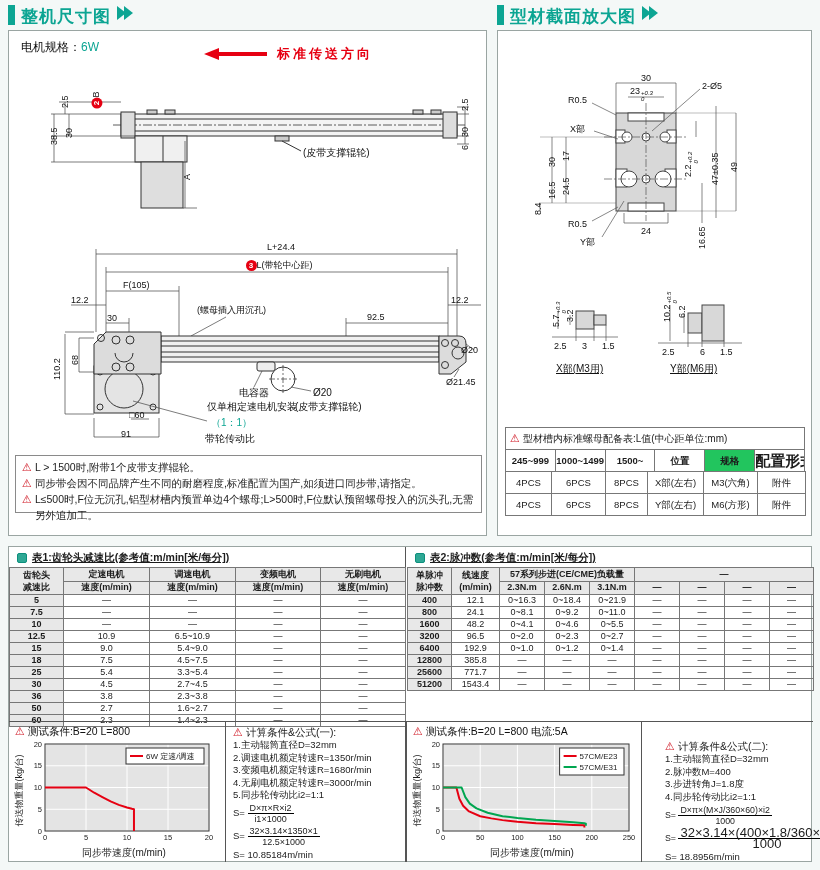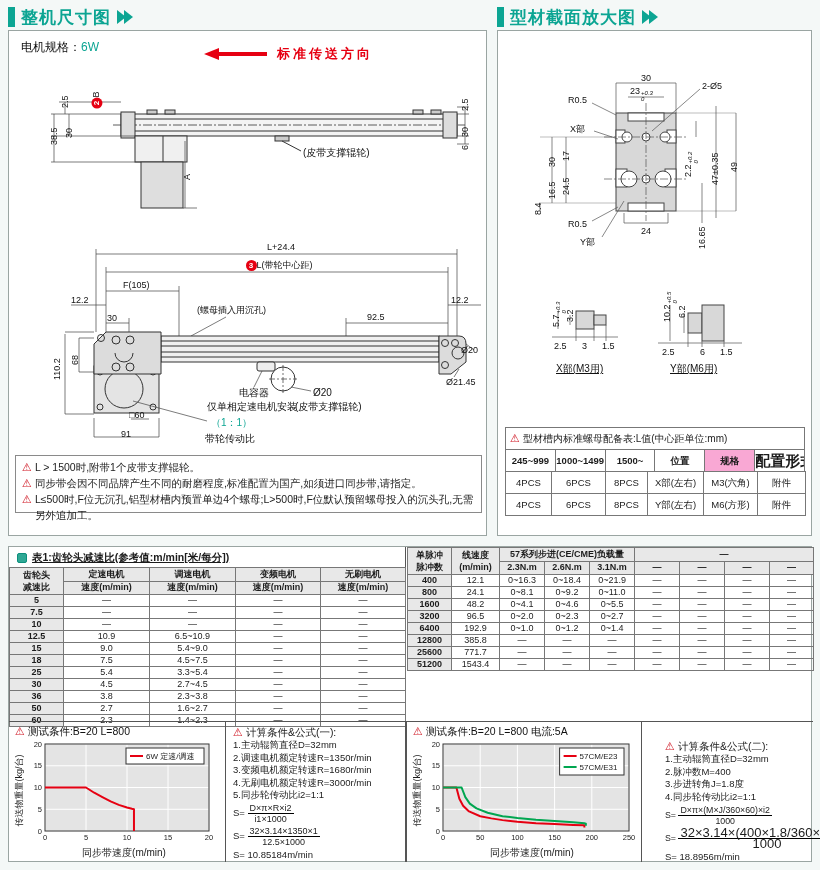--- a/index.html
+++ b/index.html
@@ -2,21 +2,21 @@
 <html><head>
 <meta charset="utf-8">
 <style>
   :root{ --teal:#0ca593; --red:#e60012; --line:#555; --grid:#777; }
   *{box-sizing:border-box;}
   html,body{margin:0;padding:0;}
   body{width:820px;height:870px;position:relative;overflow:hidden;background:#f4f8f7;
        font-family:"Liberation Sans","DejaVu Sans",sans-serif;color:#1c1c1c;}
   .abs{position:absolute;}
   .panel{position:absolute;background:#fff;border:1px solid #9aa5a2;}
-  .sec{position:absolute;display:flex;align-items:center;gap:6px;height:24px;}
+  .sec{position:absolute;display:flex;align-items:flex-start;gap:6px;height:24px;}
   .sec .bar{width:7px;height:20px;background:var(--teal);}
   .sec .t{color:var(--teal);font-weight:bold;font-size:17px;letter-spacing:1px;}
   .play{position:relative;width:18px;height:16px;display:inline-block;}
   .play i{position:absolute;top:1px;width:0;height:0;border-top:7px solid transparent;border-bottom:7px solid transparent;border-left:9px solid var(--teal);}
   .play i:nth-child(1){left:0;}
   .play i:nth-child(2){left:7px;}
   .dim{position:absolute;font-size:9px;line-height:10px;white-space:nowrap;color:#111;}
   .dim.c{text-align:center;}
   .rot{transform:rotate(-90deg);transform-origin:center;}
   .lbl{position:absolute;font-size:10px;line-height:12px;white-space:nowrap;color:#111;}
@@ -361,21 +361,21 @@
     <table class="dt" style="width:300px;">
       <tbody>
           <tr>
             <td colspan="6" style="text-align:left;height:20px;line-height:20px;padding-left:4px;font-size:10px;background:#fff;"><span class="warn">⚠</span><span>型材槽内标准螺母配备表:L值(中心距单位:mm)</span></td>
           </tr>
       <tr id="nut-head-row">
             <th style="height: 21px; line-height: 21px; font-size: 9.5px; background: rgb(255, 255, 255);">245~999</th>
             <th style="height: 21px; line-height: 21px; font-size: 9.5px; background: rgb(255, 255, 255);">1000~1499</th>
             <th style="height: 21px; line-height: 21px; font-size: 9.5px; background: rgb(255, 255, 255);">1500~</th>
             <th style="height: 21px; line-height: 21px; font-size: 9.5px; background: rgb(255, 255, 255);">位置</th>
-            <th style="height: 21px; line-height: 21px; font-size: 9.5px; background: #f9a8d4;">规格</th>
+            <th style="height: 21px; line-height: 21px; font-size: 9.5px; background: #22c55e;">规格</th>
             <th style="height: 21px; line-height: 21px; font-size: 15px; background: rgb(255, 255, 255);">配置形式</th>
           </tr>
     </tbody>
       </table>
     <table class="dt" style="width:300px;margin-top:-1px;">
         <colgroup>
           <col style="width: 46px;">
           <col style="width: 54px;">
           <col style="width: 42px;">
           <col style="width: 56px;">
@@ -513,20 +513,24 @@
             <td>2.3</td>
             <td>1.4~2.3</td>
             <td>—</td>
             <td>—</td>
           </tr>
         </tbody>
     </table>
   </div>
 
   <div class="abs" style="left:398px;top:0;width:406px;height:174px;">
+    <div class="tbl-title">
+      <span class="sq"></span>
+      <span>表2:脉冲数(参考值:m/min[米/每分])</span>
+    </div>
     <table class="dt" style="width:406px;">
       <colgroup>
           <col style="width:44px">
           <col style="width:48px">
           <col style="width:45px">
           <col style="width:45px">
           <col style="width:45px">
           <col style="width:45px">
           <col style="width:45px">
           <col style="width:45px">

